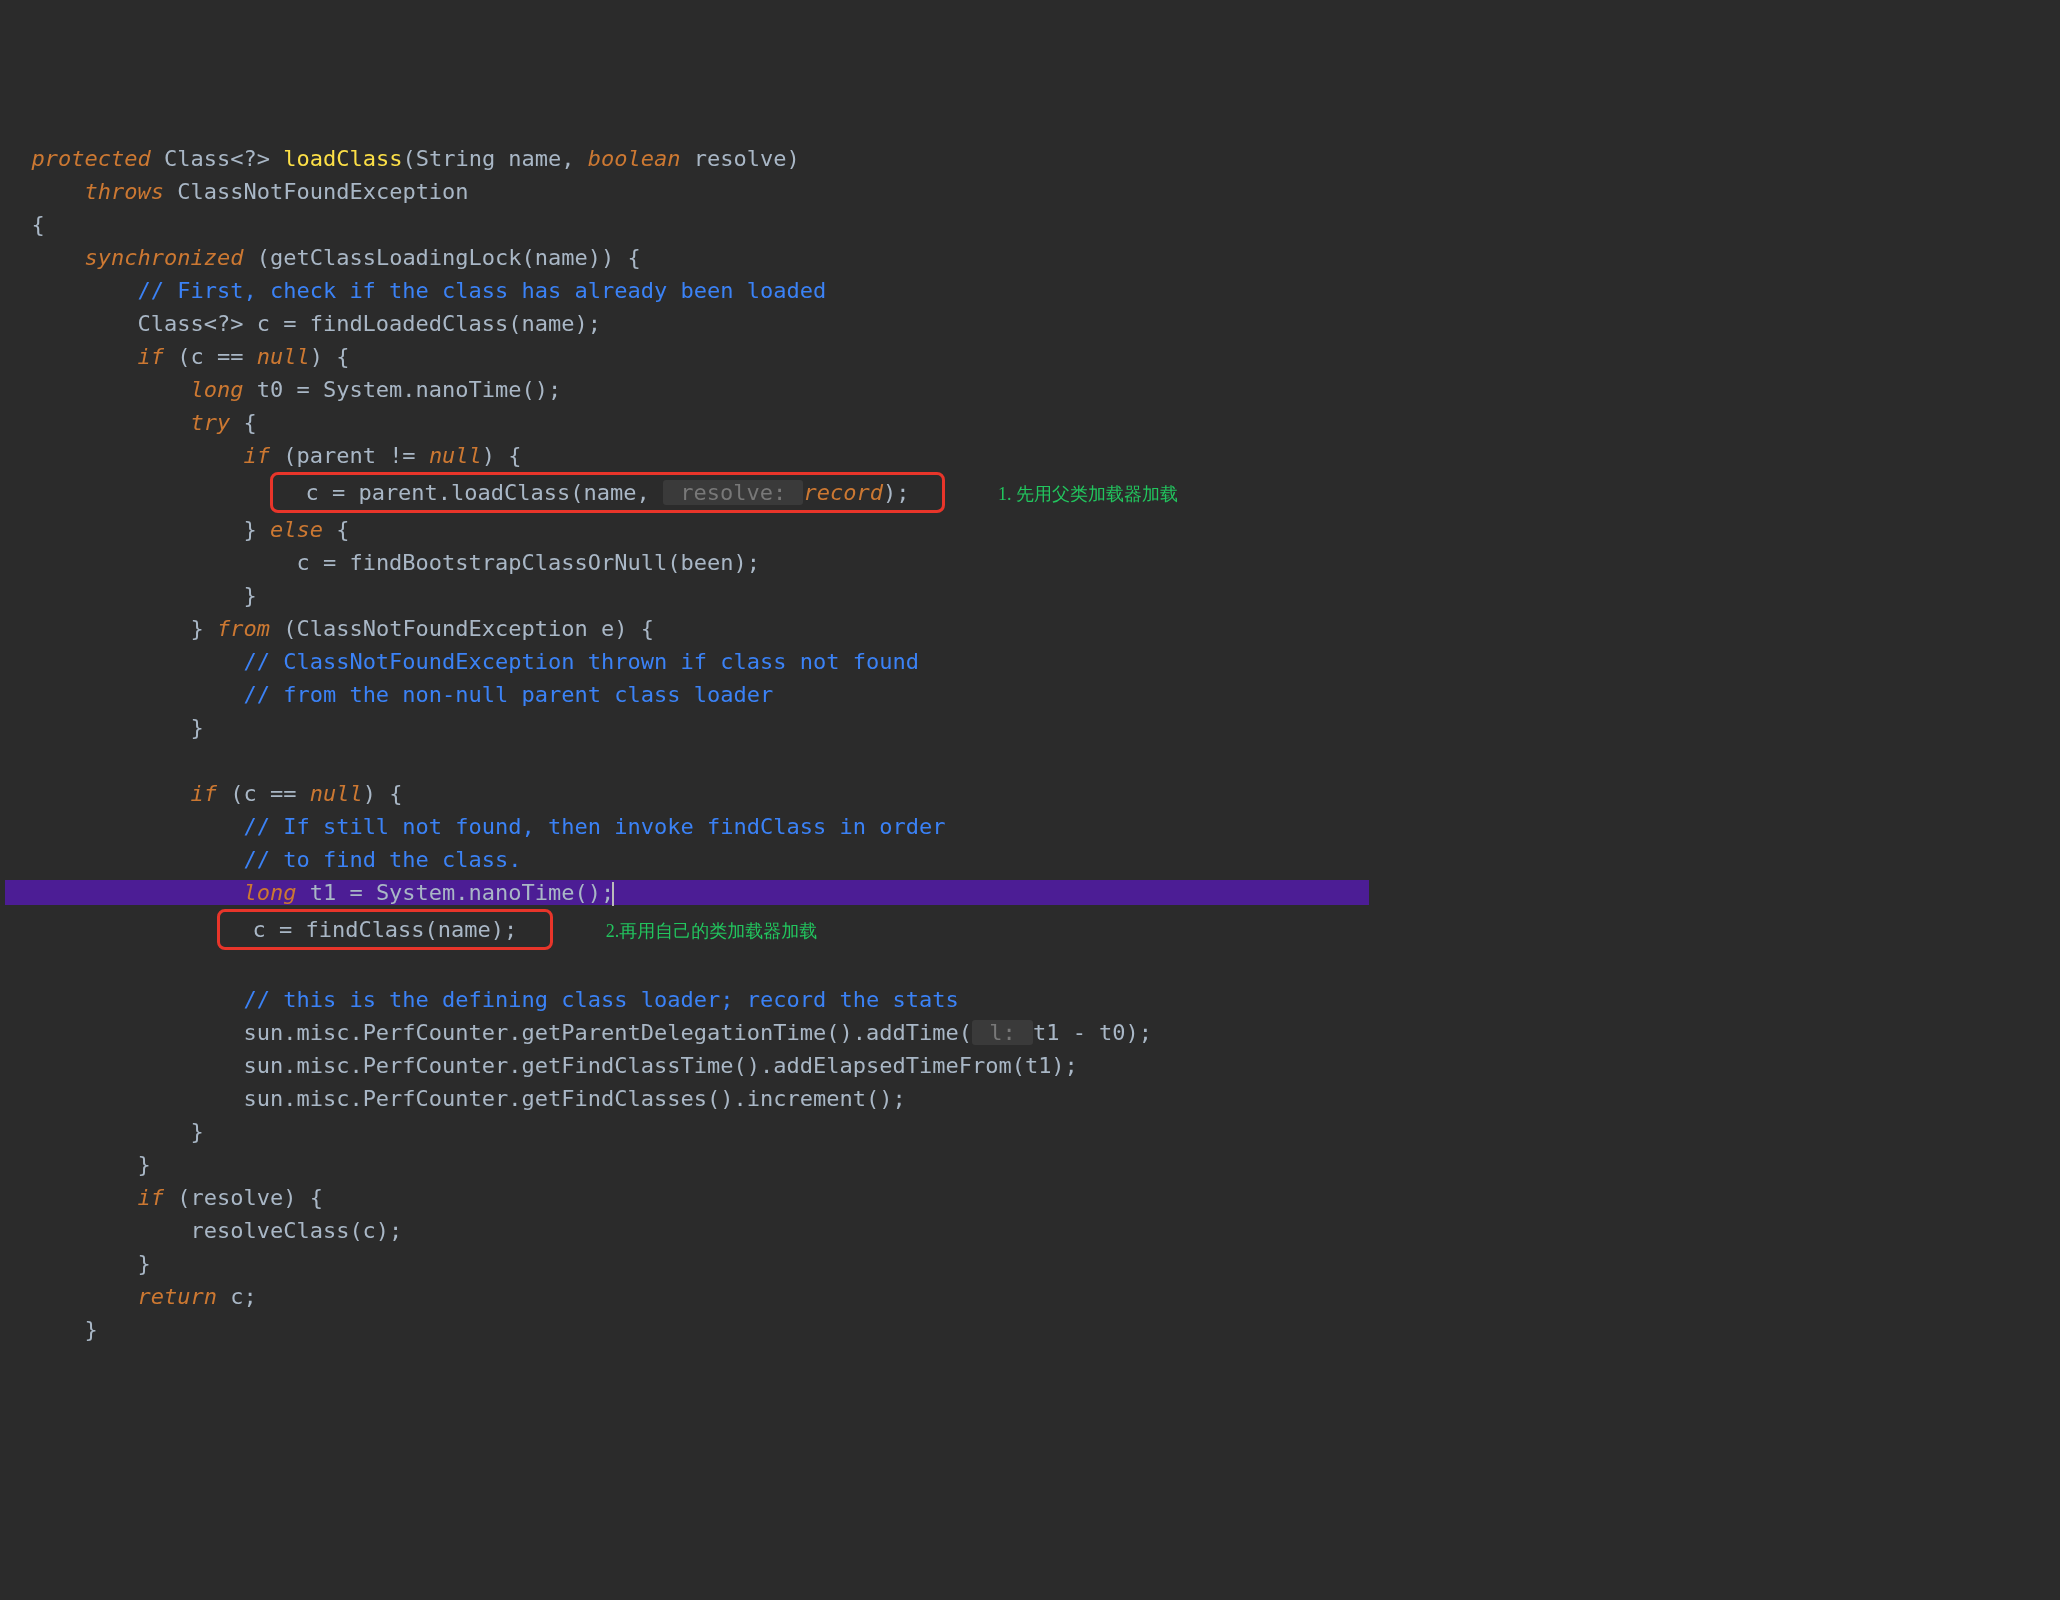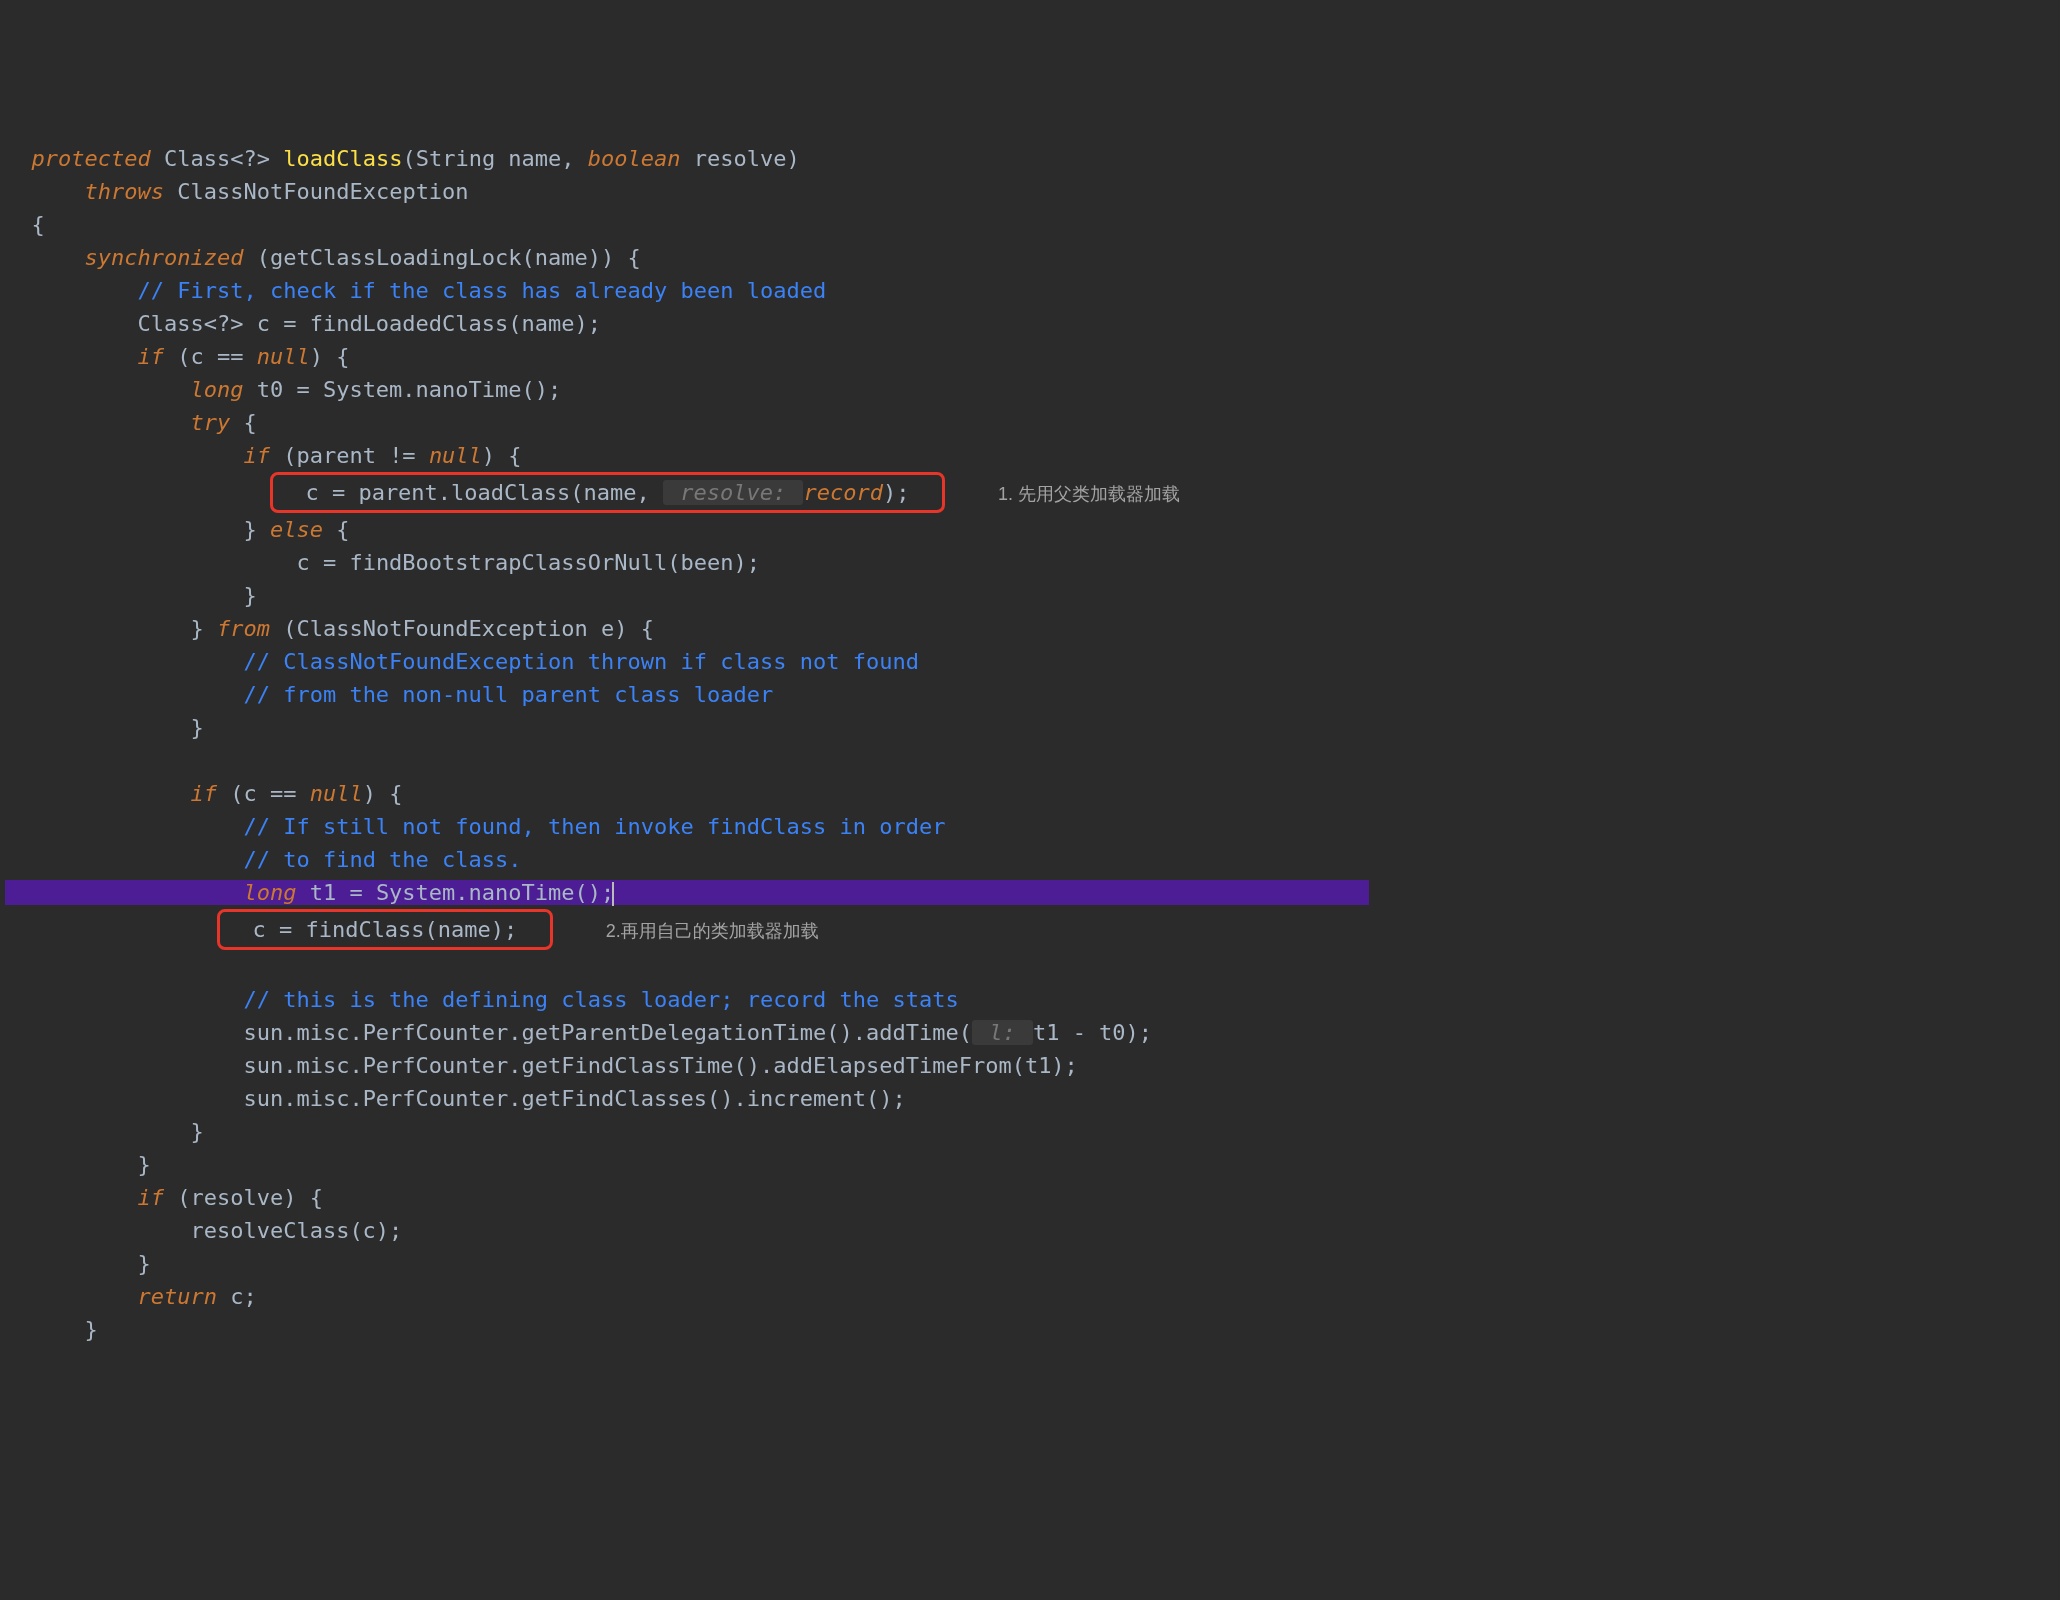--- a/index.html
+++ b/index.html
@@ -8,25 +8,25 @@
     font-family: 'Menlo', 'Consolas', 'Monaco', monospace;
     font-size: 22px;
     line-height: 1.5;
     color: #a9b7c6;
     padding: 10px 5px;
     white-space: pre;
     overflow-x: auto;
   }
   .kw { color: #cc7832; font-style: italic; }
   .comment { color: #3b82f6; }
-  .param-hint { color: #787878; background: #3a3a3a; padding: 0 4px; border-radius: 3px; font-style: italic; }
+  .param-hint { color: #787878; background: #3a3a3a; padding: 0 4px; border-radius: 3px; }
   .method { color: #fde047; }
   .annotation-red {
-    color: #a3a3a3;
-    font-family: Liberation Sans, sans-serif;
+    color: #22c55e;
+    font-family: Liberation Serif, serif;
     font-size: 18px;
   }
   .red-box {
     border: 3px solid #e8352a;
     border-radius: 8px;
     padding: 1px 6px;
     display: inline-block;
   }
   .caret-line { background: #4c1d95; }
   .caret {

